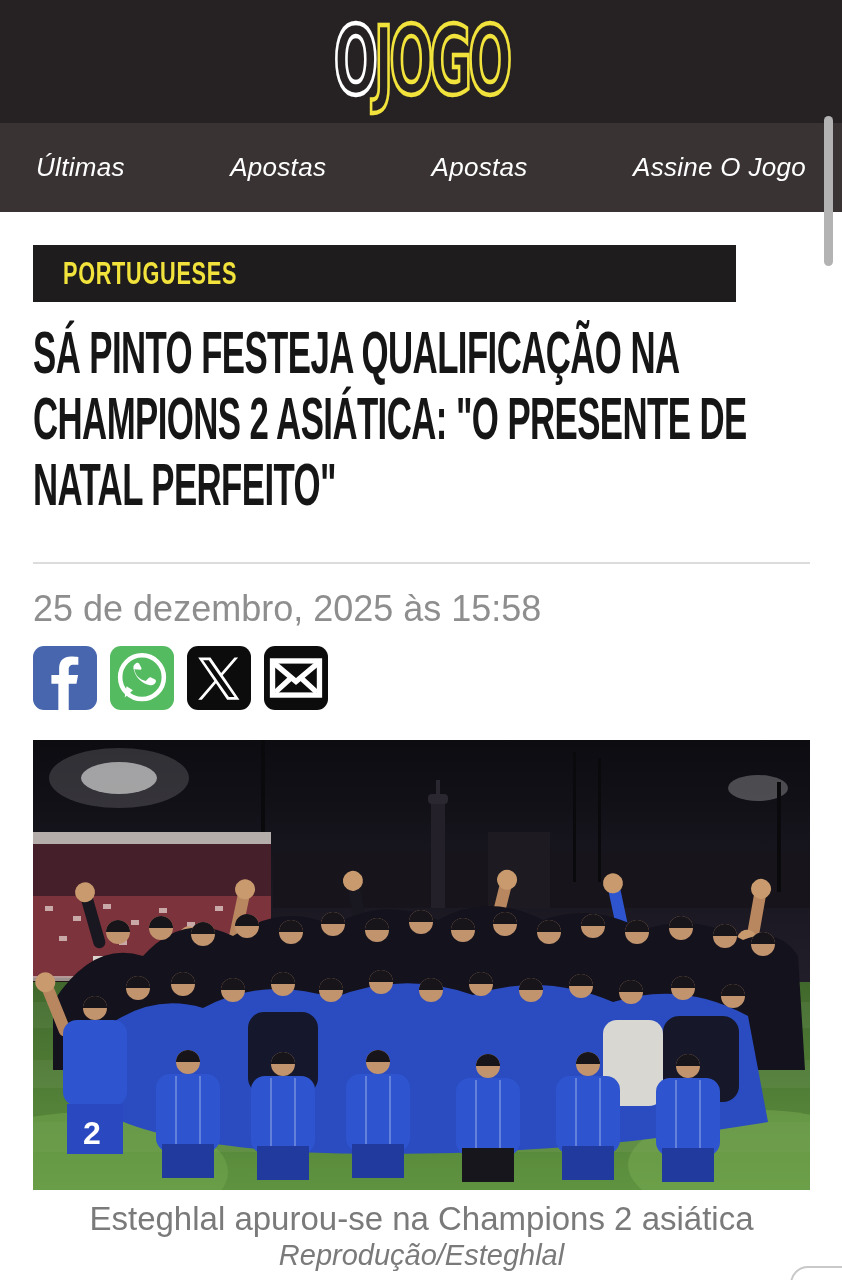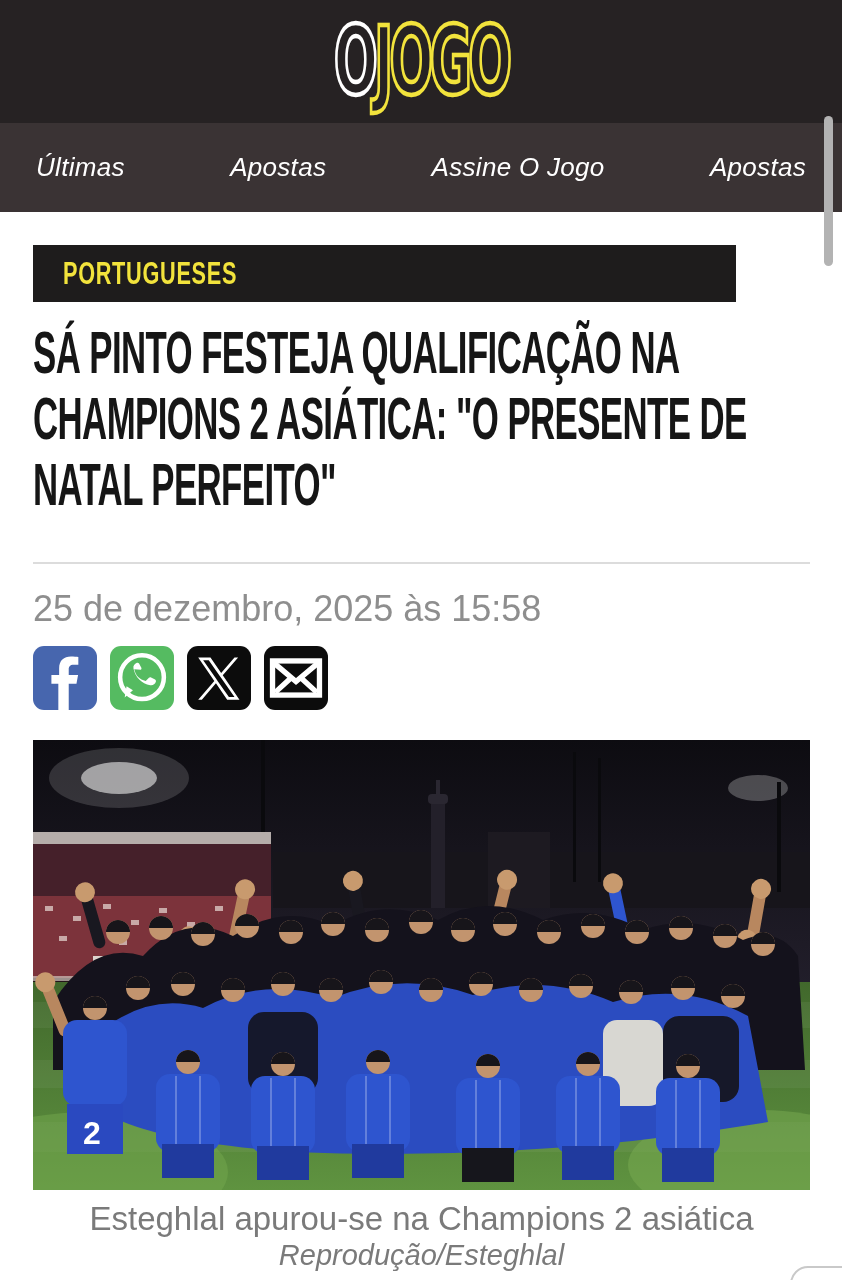--- a/index.html
+++ b/index.html
@@ -63,22 +63,22 @@
 
 <header class="header">
   <div class="logo">
     <span class="logo-o">O</span><span class="logo-rest">JOGO</span>
   </div>
 </header>
 
 <nav class="nav">
   <div class="nav-item">Últimas</div>
   <div class="nav-item">Apostas</div>
+  <div class="nav-item">Apostas</div>
   <div class="nav-item">Assine O Jogo</div>
-  <div class="nav-item">Apostas</div>
 </nav>
 
 <main class="main">
 
   <div class="category-bar">
     <span class="category-label">PORTUGUESES</span>
   </div>
 
   <h1 class="headline">
     <div class="hl-line">SÁ PINTO FESTEJA QUALIFICAÇÃO NA</div>

